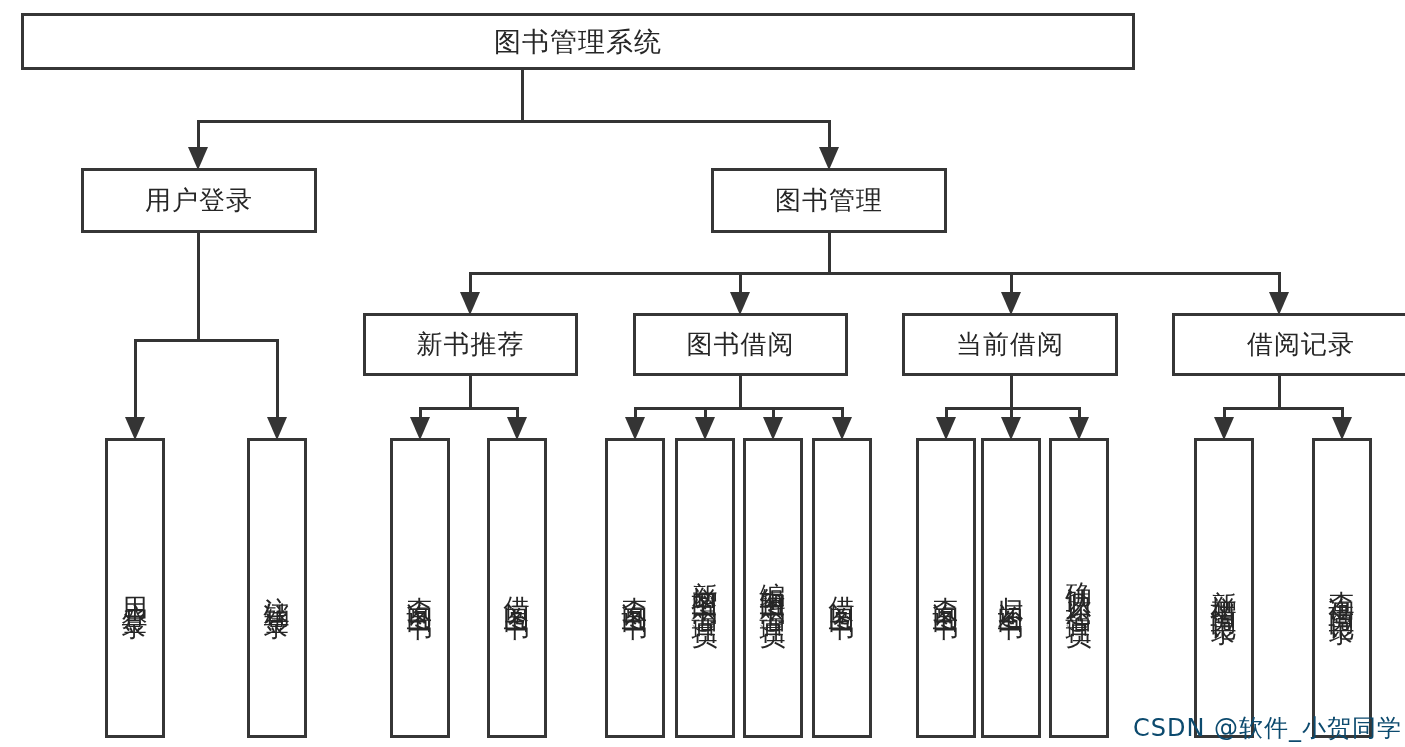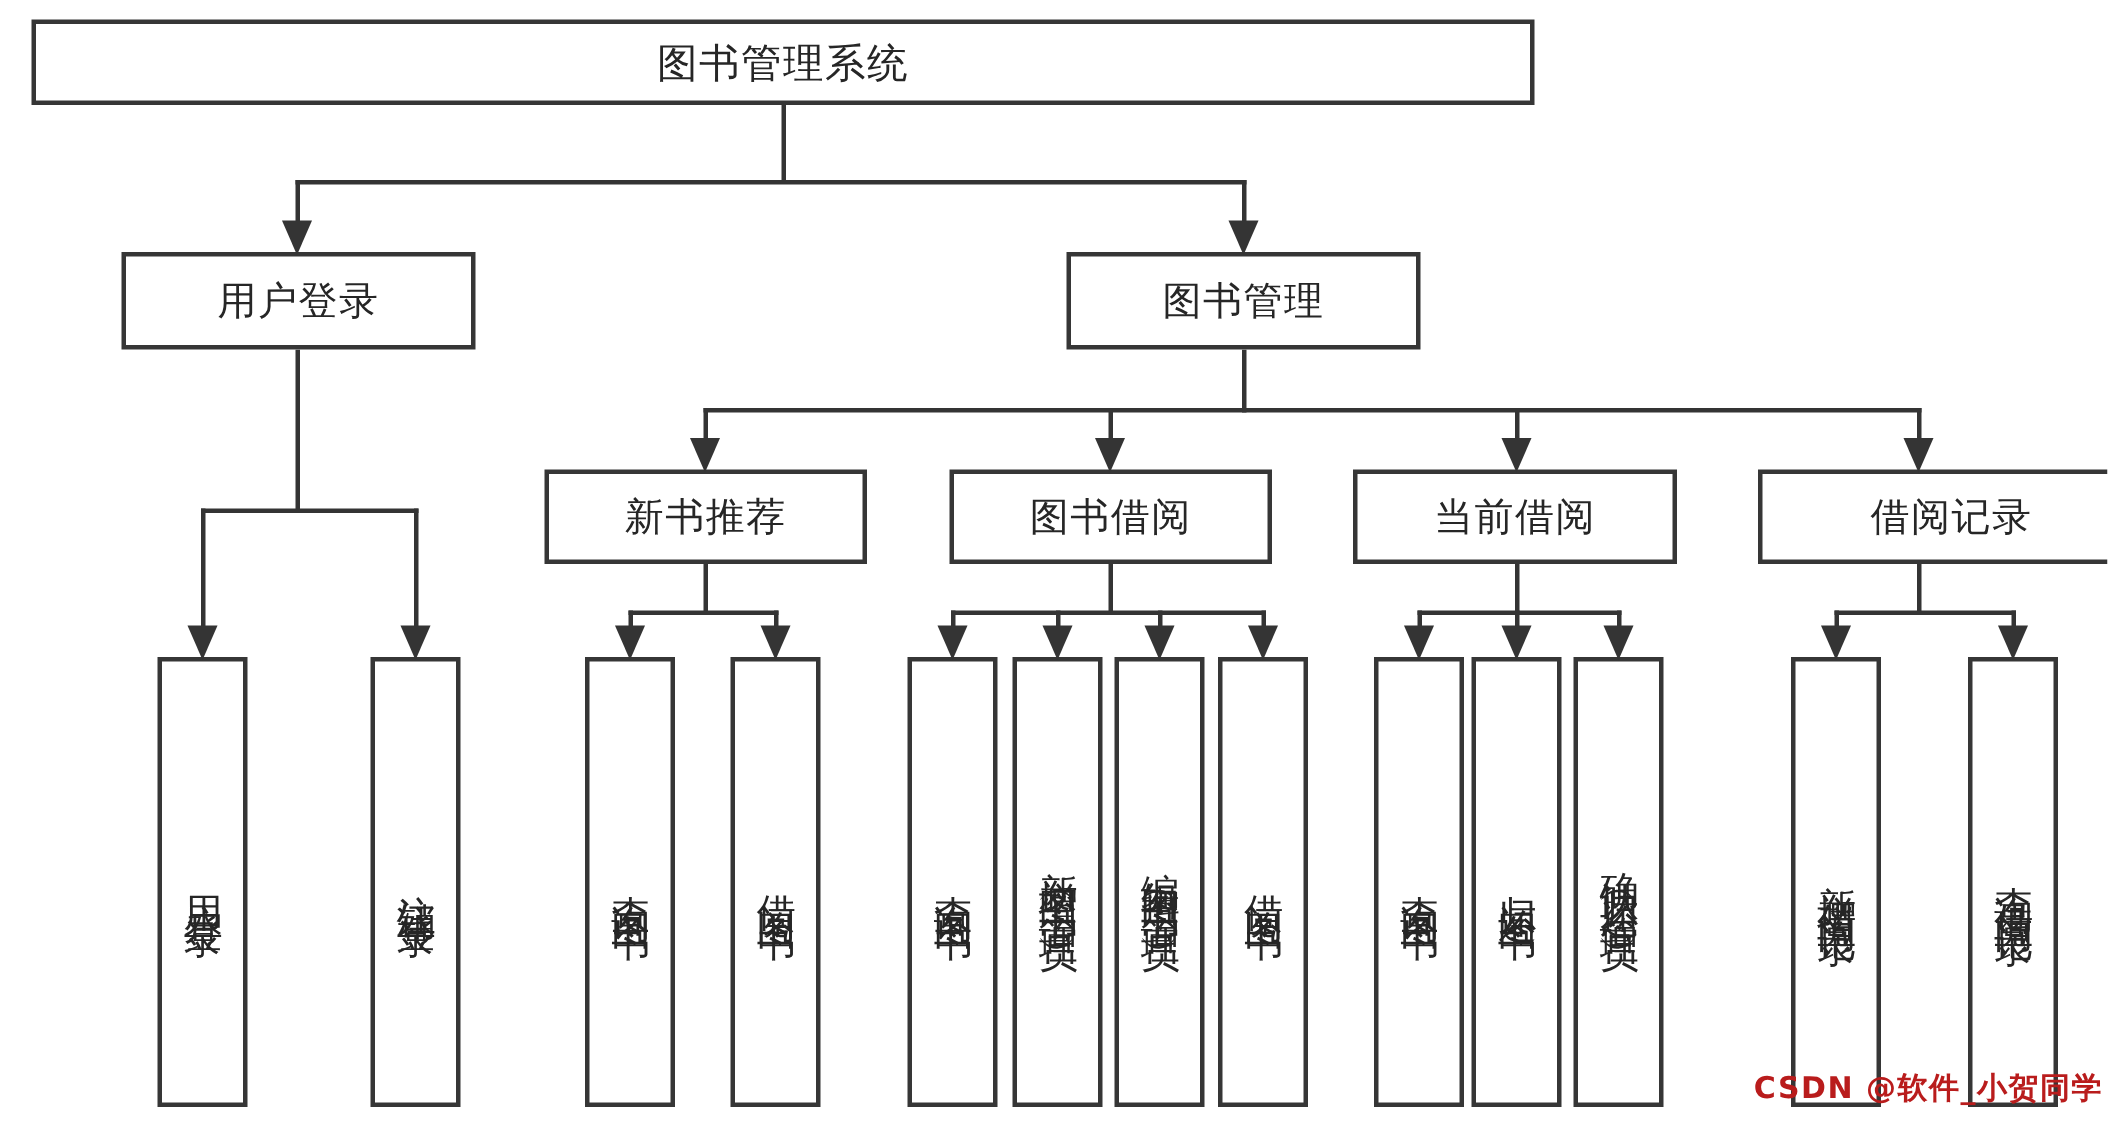--- a/index.html
+++ b/index.html
@@ -49,26 +49,25 @@
     width: 0; height: 0;
     border-left: 10px solid transparent;
     border-right: 10px solid transparent;
     border-top: 23px solid #343434;
     z-index: 3;
   }
   .wm {
     position: absolute;
     right: 3px;
     top: 712px;
-    color: #b91c1c;
-    font-size: 20px;
+    color: #0c4a6e;
+    font-size: 24px;
     letter-spacing: 1px;
     white-space: nowrap;
     z-index: 4;
-    font-weight: bold;
   }
 </style>
 </head>
 <body>
 
 <div class="canvas">
 
   <div id="connectors">
       <div class="ln" style="left: 520.5px; top: 70px; width: 3px; height: 52px;"></div>
       <div class="ln" style="left: 196.5px; top: 120px; width: 3px; height: 28px;"></div>
@@ -117,21 +116,21 @@
       <div class="arw" style="left: 695px; top: 417px;"></div>
       <div class="arw" style="left: 763px; top: 417px;"></div>
       <div class="arw" style="left: 832px; top: 417px;"></div>
       <div class="arw" style="left: 936px; top: 417px;"></div>
       <div class="arw" style="left: 1001px; top: 417px;"></div>
       <div class="arw" style="left: 1069px; top: 417px;"></div>
       <div class="arw" style="left: 1214px; top: 417px;"></div>
       <div class="arw" style="left: 1332px; top: 417px;"></div>
     </div>
 
-  <div class="hbox title" style="left:21px;top:13px;width:1002px;height:57px">图书管理系统</div>
+  <div class="hbox title" style="left:21px;top:13px;width:1114px;height:57px">图书管理系统</div>
 
   <div class="hbox" style="left:81px;top:168px;width:236px;height:65px">用户登录</div>
   <div class="hbox" style="left:711px;top:168px;width:236px;height:65px">图书管理</div>
 
   <div class="hbox" style="left:363px;top:313px;width:215px;height:63px">新书推荐</div>
   <div class="hbox" style="left:902px;top:313px;width:216px;height:63px">当前借阅</div>
   <div class="hbox" style="left:633px;top:313px;width:215px;height:63px">图书借阅</div>
   <div class="hbox" style="left:1172px;top:313px;width:258px;height:63px">借阅记录</div>
 
   <div class="vbox" style="left:105px;top:438px;width:60px;height:300px">

